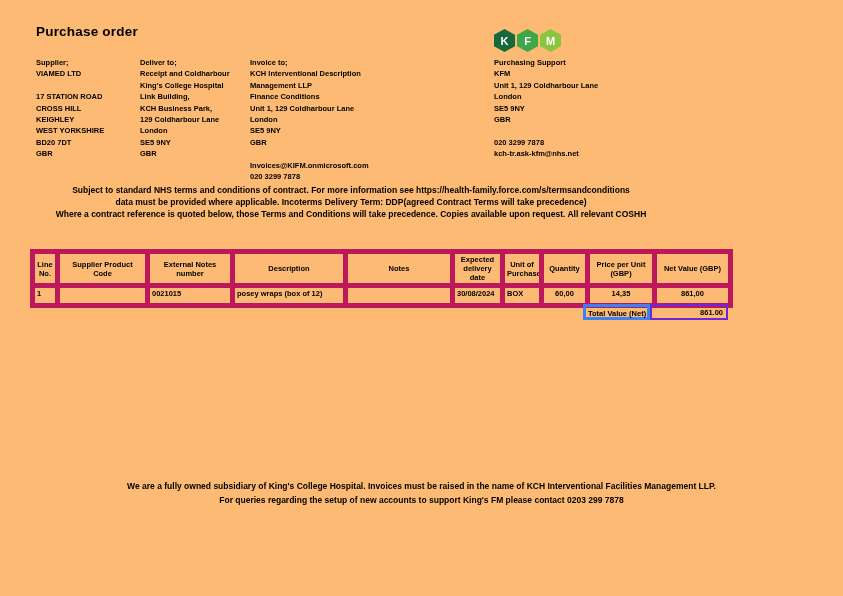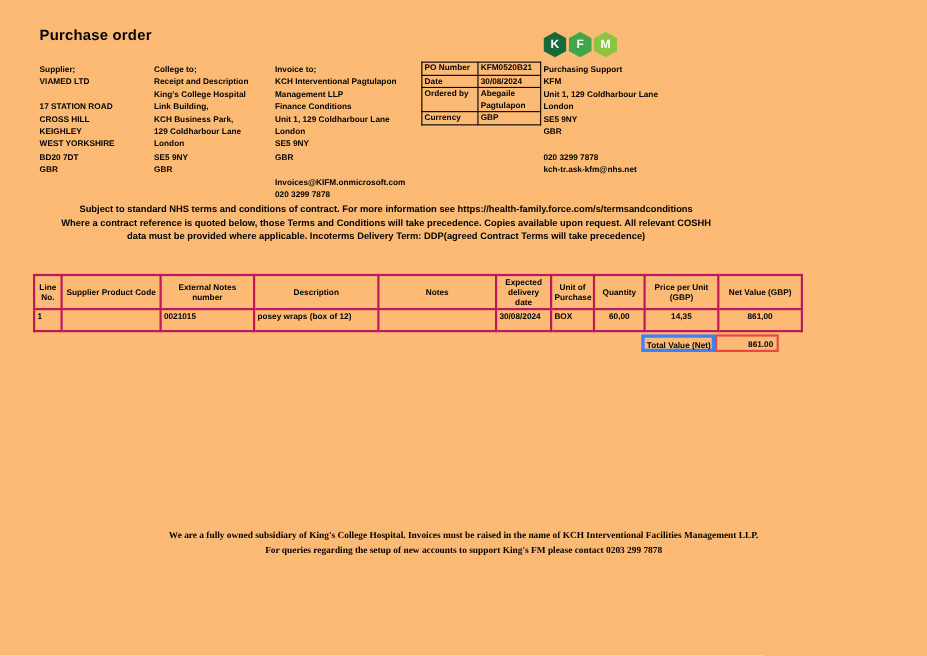--- a/index.html
+++ b/index.html
@@ -24,30 +24,30 @@
   .po-table { position:absolute; left:383px; top:56px; border-collapse:collapse; font-size:7.5px; }
   .po-table td { border:1px solid #000; padding:0 2px; vertical-align:top; line-height:10.5px; }
   .po-table td.lab { width:51px; }
   .po-table td.val { width:57px; }
 
   .terms { position:absolute; left:0; top:184px; width:702px; text-align:center; font-size:8.5px; }
   .terms .line { line-height:12.2px; }
 
   table.items { position:absolute; left:30px; top:249px; width:698px;
                 border-collapse:collapse; table-layout:fixed; font-size:7.5px; }
-  .items th, .items td { border:2px solid #be185d; padding:1px 2px; overflow:hidden; }
+  .items th, .items td { border:5px solid #be185d; padding:1px 2px; overflow:hidden; }
   .items th { text-align:center; vertical-align:middle; height:26px; line-height:9px; }
   .items td { height:20px; vertical-align:top; text-align:left; line-height:9px; }
   .items td.num { text-align:center; }
 
   .total { position:absolute; left:583px; top:304px; display:flex; font-size:7.5px; }
   .total .tlabel { border:3px solid #3b82f6; width:67px; height:16px; padding:2px 2px; white-space:nowrap; }
-  .total .tvalue { border:2px solid #ef4444; width:58px; height:16px; padding:1px 3px; text-align:right; line-height:11px; }
+  .total .tvalue { border:2px solid #6d28d9; width:78px; height:16px; padding:1px 3px; text-align:right; line-height:11px; }
 
-  .footer { position:absolute; left:0; top:479px; width:843px; text-align:center; font-size:8.5px;font-family:Liberation Serif, serif; }
+  .footer { position:absolute; left:0; top:479px; width:843px; text-align:center; font-size:8.5px; }
   .footer .line { line-height:14px; }
 </style>
 </head>
 <body>
 
 <div class="page">
 
   <div class="title">Purchase order</div>
 
   <div class="logo">
@@ -62,82 +62,62 @@
     <div class="line"></div>
     <div class="line">17 STATION ROAD</div>
     <div class="line">CROSS HILL</div>
     <div class="line">KEIGHLEY</div>
     <div class="line">WEST YORKSHIRE</div>
     <div class="line">BD20 7DT</div>
     <div class="line">GBR</div>
   </div>
 
   <div class="addr" id="deliver">
-    <div class="line">College to;</div>
-    <div class="line">Receipt and Description</div>
+    <div class="line">Deliver to;</div>
+    <div class="line">Receipt and Coldharbour</div>
     <div class="line">King's College Hospital</div>
     <div class="line">Link Building,</div>
     <div class="line">KCH Business Park,</div>
     <div class="line">129 Coldharbour Lane</div>
     <div class="line">London</div>
     <div class="line">SE5 9NY</div>
     <div class="line">GBR</div>
   </div>
 
   <div class="addr" id="invoice">
     <div class="line">Invoice to;</div>
-    <div class="line">KCH Interventional Pagtulapon</div>
+    <div class="line">KCH Interventional Description</div>
     <div class="line">Management LLP</div>
     <div class="line">Finance Conditions</div>
     <div class="line">Unit 1, 129 Coldharbour Lane</div>
     <div class="line">London</div>
     <div class="line">SE5 9NY</div>
     <div class="line">GBR</div>
     <div class="line"></div>
     <div class="line">Invoices@KIFM.onmicrosoft.com</div>
     <div class="line">020 3299 7878</div>
   </div>
 
-  <table class="po-table">
-    <tbody>
-        <tr>
-      <td class="lab">PO Number</td>
-      <td class="val">KFM0520B21</td>
-    </tr>
-    <tr>
-      <td class="lab">Date</td>
-      <td class="val">30/08/2024</td>
-    </tr>
-    <tr>
-      <td class="lab">Ordered by</td>
-      <td class="val">Abegaile Pagtulapon</td>
-    </tr>
-    <tr>
-      <td class="lab">Currency</td>
-      <td class="val">GBP</td>
-    </tr>
-  </tbody>
-    </table>
 
   <div class="addr" id="purchasing">
     <div class="line">Purchasing Support</div>
     <div class="line">KFM</div>
     <div class="line">Unit 1, 129 Coldharbour Lane</div>
     <div class="line">London</div>
     <div class="line">SE5 9NY</div>
     <div class="line">GBR</div>
     <div class="line"></div>
     <div class="line">020 3299 7878</div>
     <div class="line">kch-tr.ask-kfm@nhs.net</div>
   </div>
 
   <div class="terms">
     <div class="line">Subject to standard NHS terms and conditions of contract.  For more information see https://health-family.force.com/s/termsandconditions</div>
+    <div class="line">data must be provided where applicable. Incoterms Delivery Term: DDP(agreed Contract Terms will take precedence)</div>
     <div class="line">Where a contract reference is quoted below, those Terms and Conditions will take precedence. Copies available upon request. All relevant COSHH</div>
-    <div class="line">data must be provided where applicable. Incoterms Delivery Term: DDP(agreed Contract Terms will take precedence)</div>
   </div>
 
   <table class="items">
     <colgroup>
       <col style="width:25px">
         <col style="width:90px">
         <col style="width:85px">
         <col style="width:113px">
         <col style="width:107px">
       <col style="width:50px">

